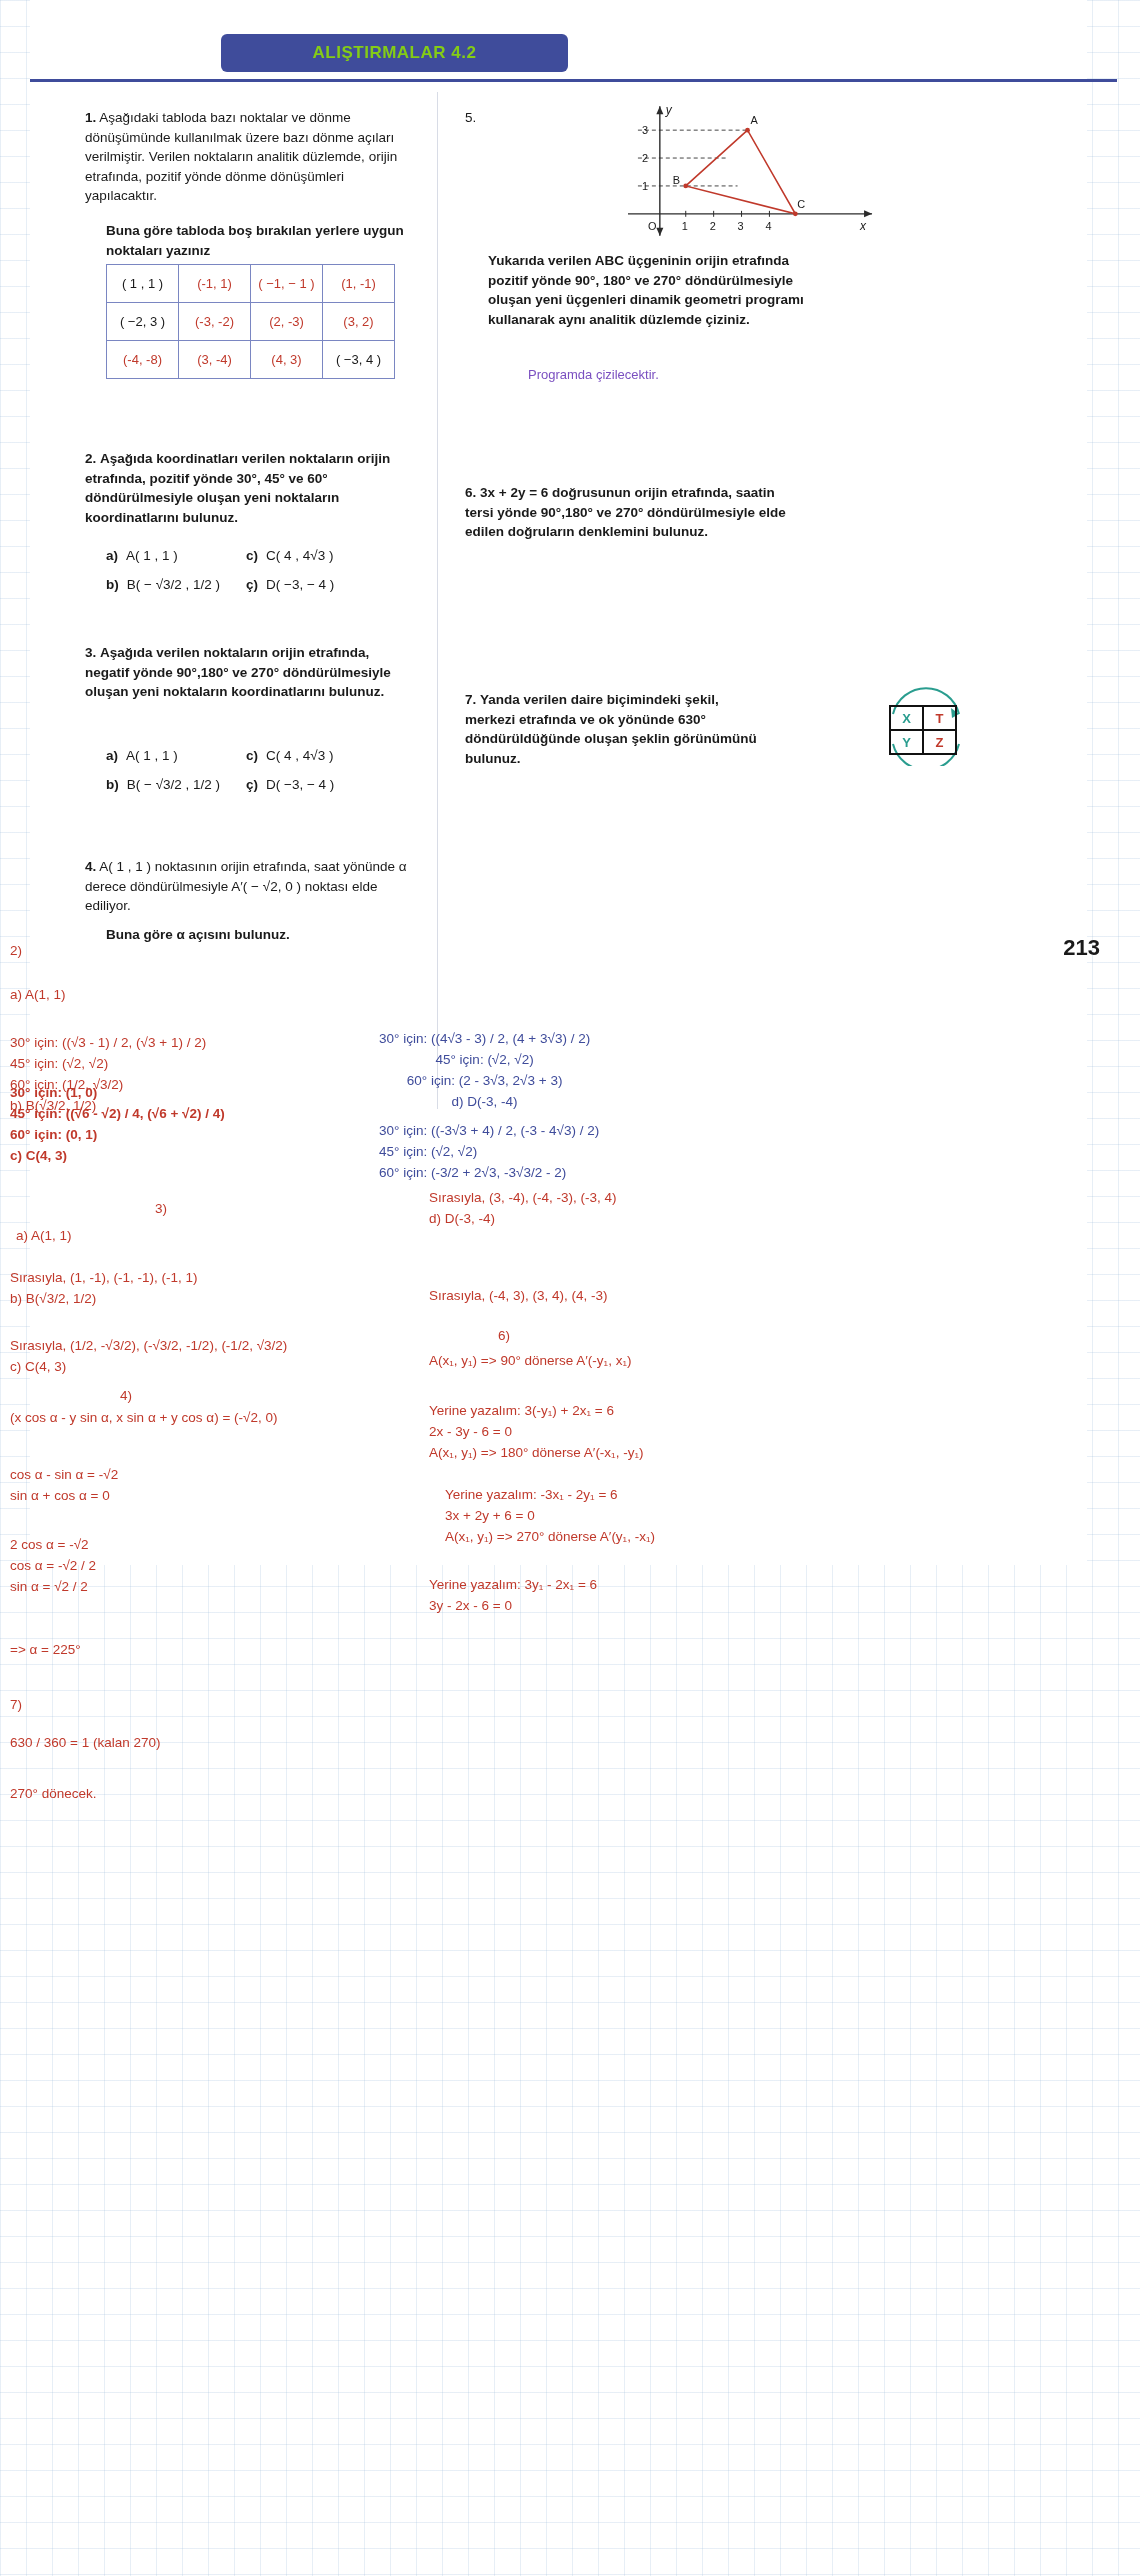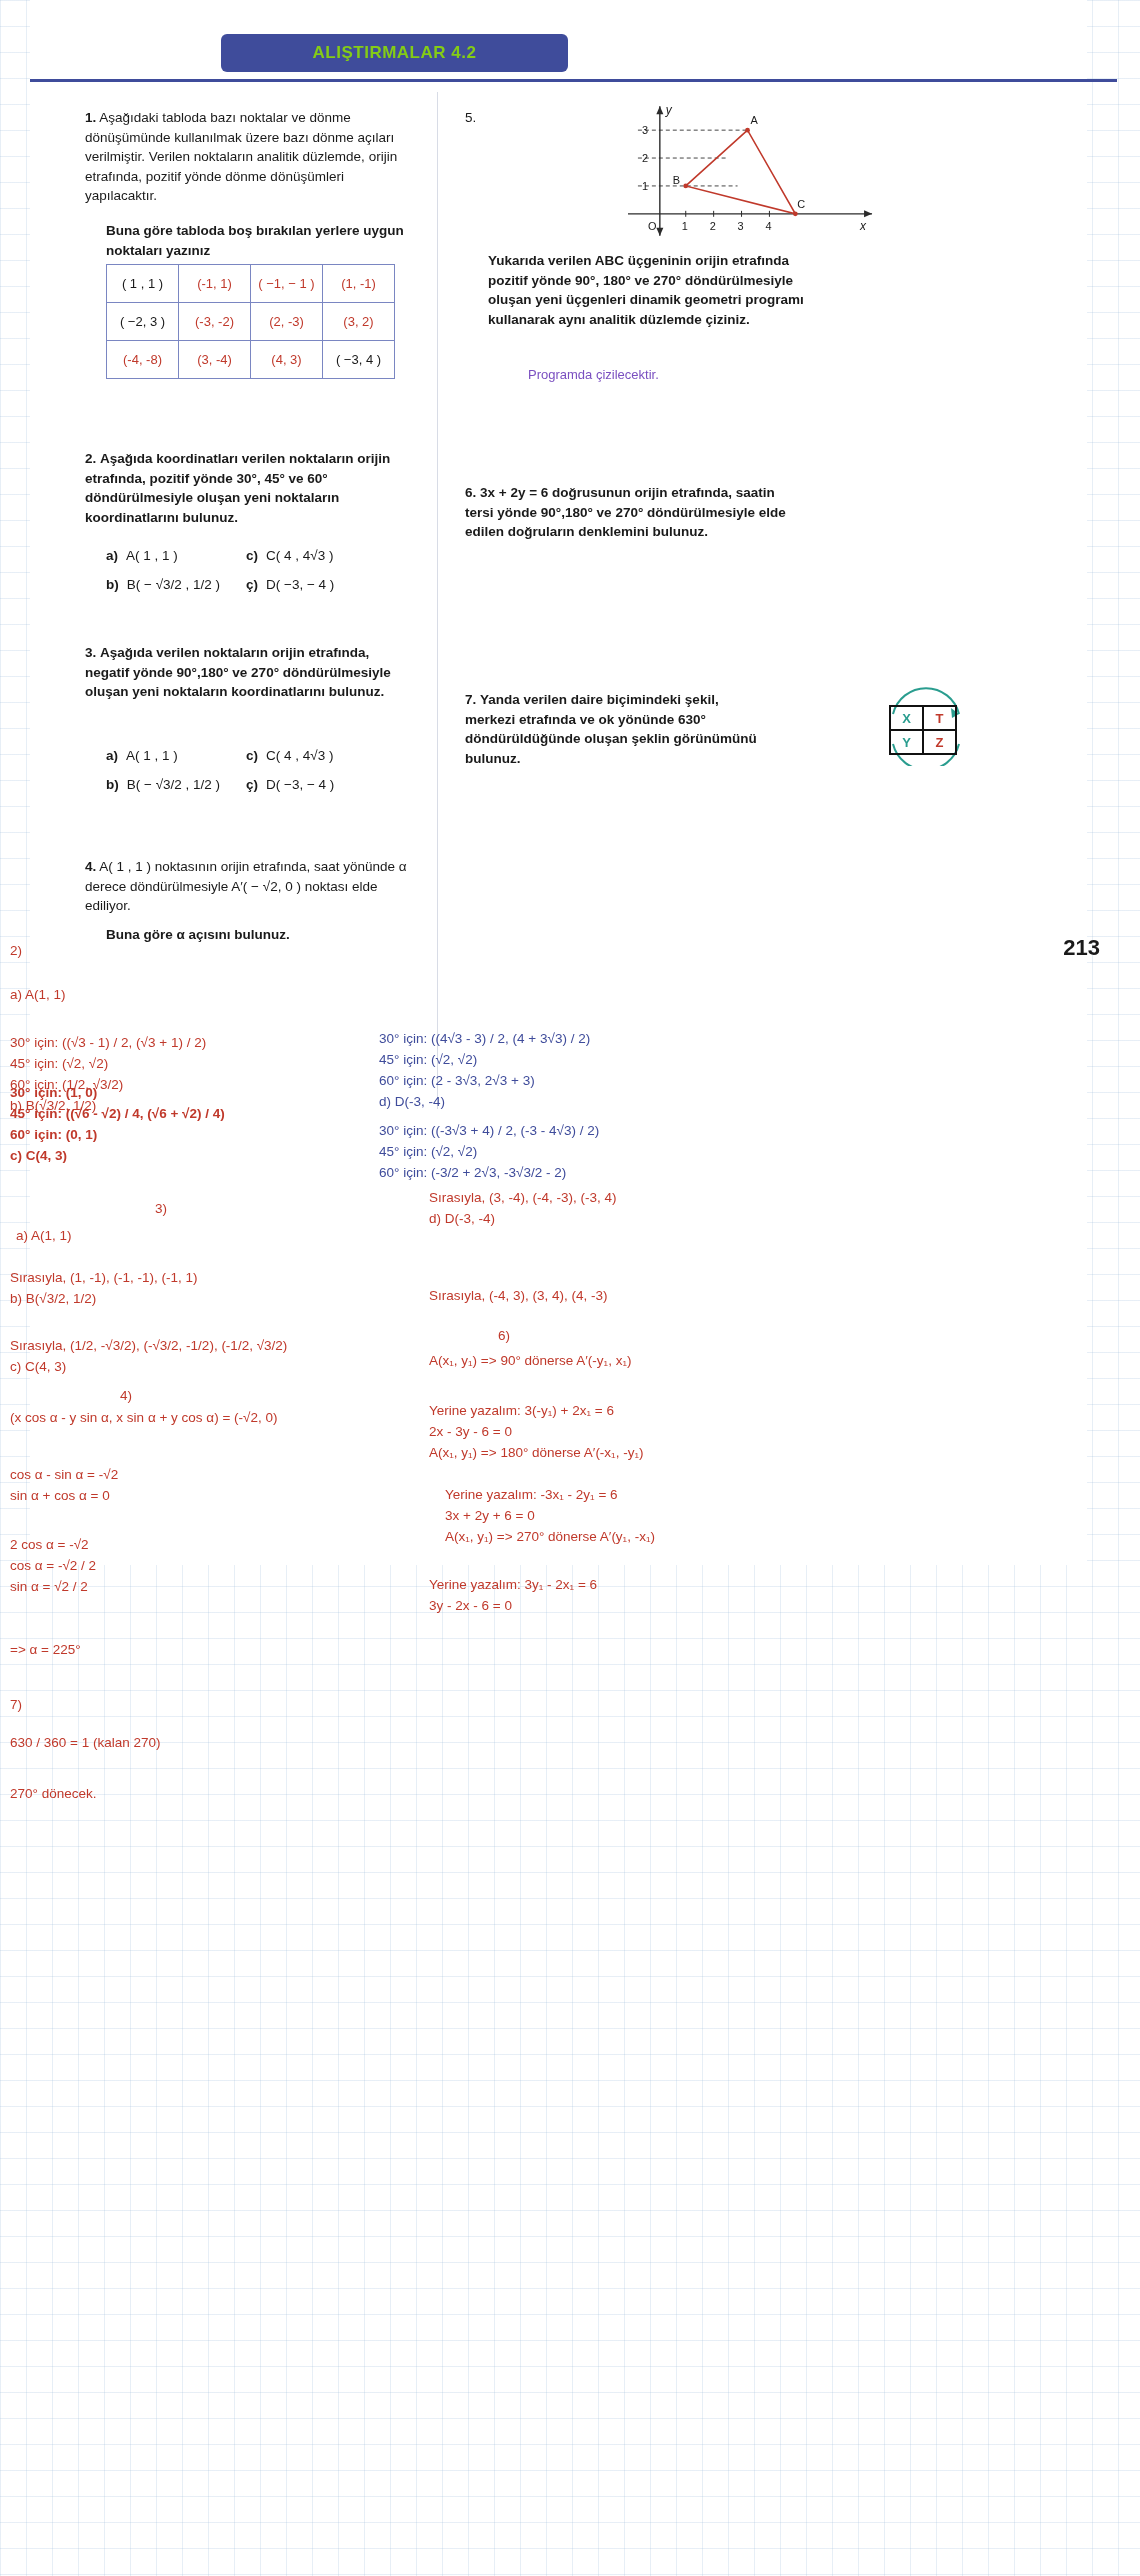--- a/index.html
+++ b/index.html
@@ -325,21 +325,21 @@
 <div class="ann red" style="left:10px; top:1695px;">
   <div>7)</div>
 </div>
 <div class="ann red" style="left:10px; top:1733px;">
   <div>630 / 360 = 1 (kalan 270)</div>
 </div>
 <div class="ann red" style="left:10px; top:1784px;">
   <div>270° dönecek.</div>
 </div>
 
-<div class="ann blue" style="left:379px; top:1029px;">
+<div class="ann blue" style="left:379px; top:1029px;text-align:center;">
   <div>30° için: ((4√3 - 3) / 2, (4 + 3√3) / 2)</div>
   <div>45° için: (√2, √2)</div>
   <div>60° için: (2 - 3√3, 2√3 + 3)</div>
   <div>d) D(-3, -4)</div>
 </div>
 <div class="ann blue" style="left:379px; top:1121px;">
   <div>30° için: ((-3√3 + 4) / 2, (-3 - 4√3) / 2)</div>
   <div>45° için: (√2, √2)</div>
   <div>60° için: (-3/2 + 2√3, -3√3/2 - 2)</div>
 </div>

